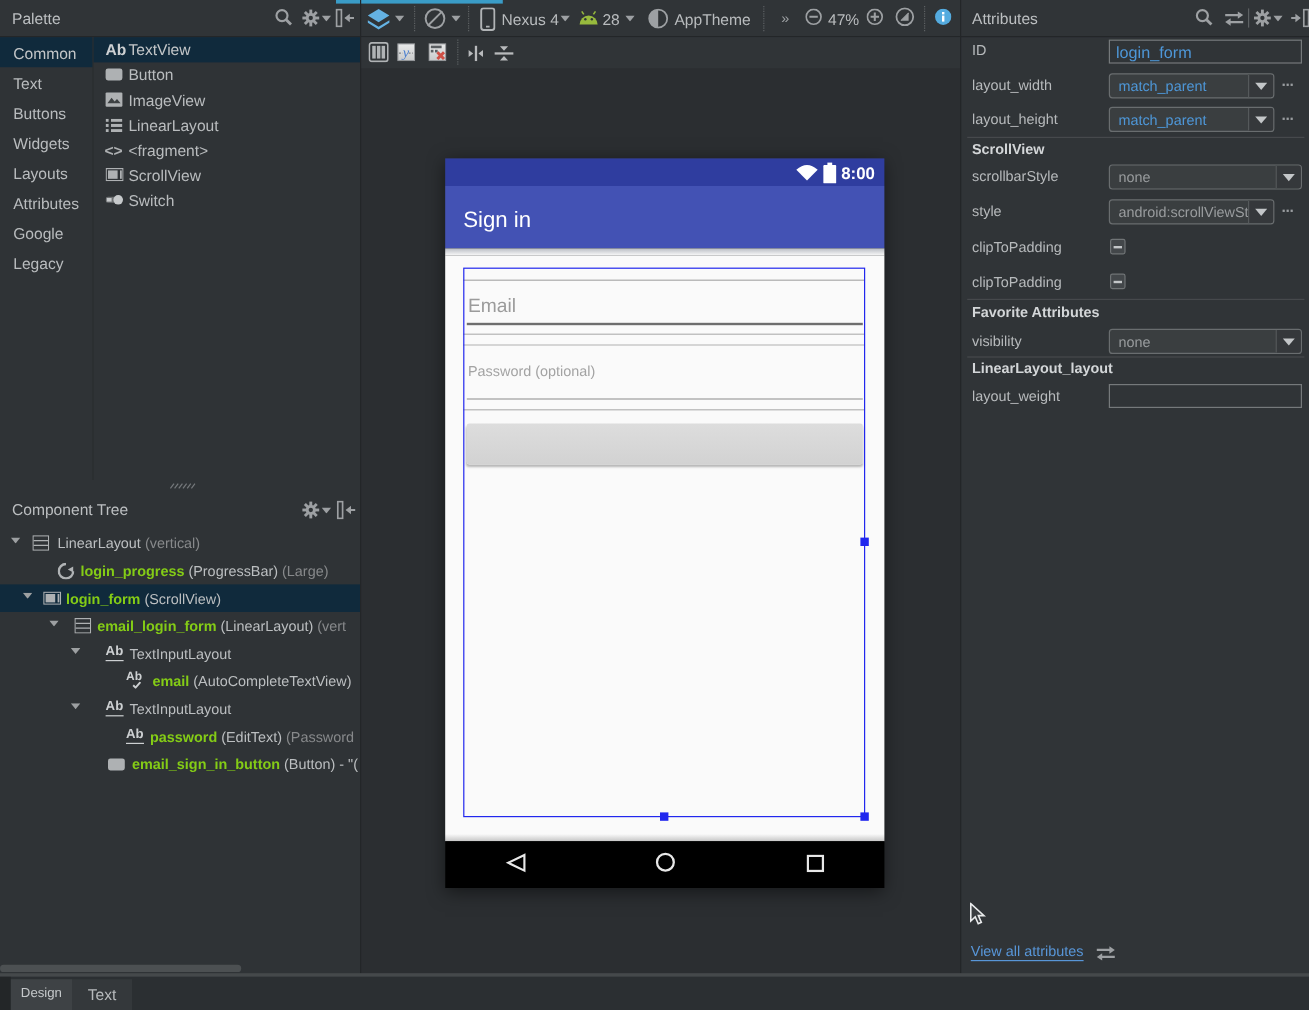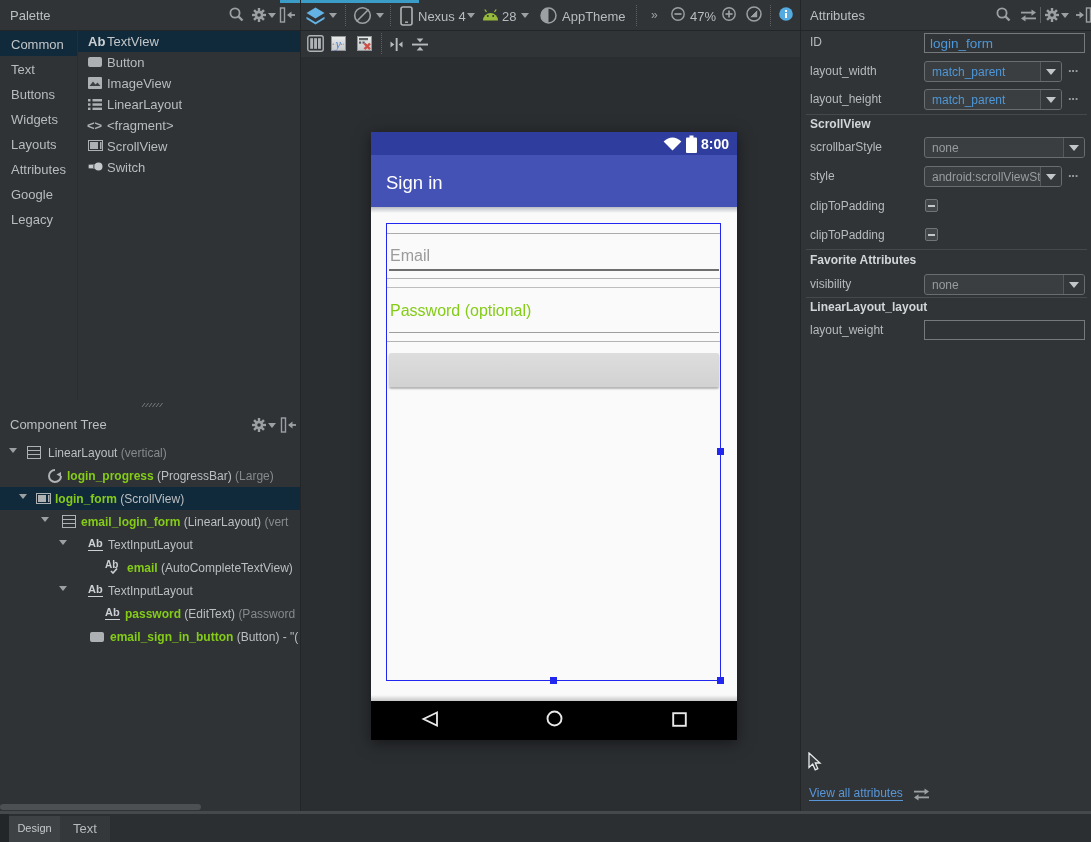--- a/index.html
+++ b/index.html
@@ -349,21 +349,21 @@
     <svg class="abs" style="left:301px;top:11px;" width="15" height="15">
         <rect x="1.2" y="1.2" width="12.6" height="12.6" fill="none" stroke="#e8e8e8" stroke-width="1.9"></rect>
       </svg>
   </div>
   <div class="abs" id="form" style="left:0;top:81px;width:366px;height:482px;">
     <div class="abs" style="left:15px;top:20px;width:334px;height:1px;background:#ababab;"></div>
     <div class="abs txt" style="left:19px;top:34px;font-size:16px;color:#9b9b9b;">Email</div>
     <div class="abs" style="left:18px;top:56px;width:330px;height:2px;background:#6e6e6e;"></div>
     <div class="abs" style="left:15px;top:65px;width:334px;height:1px;background:#b3b3b3;"></div>
     <div class="abs" style="left:15px;top:74px;width:334px;height:1px;background:#bdbdbd;"></div>
-    <div class="abs txt" style="left:19px;top:89px;font-size:16px;color:#84cc16;">Password (optional)</div>
+    <div class="abs txt" style="left:19px;top:89px;font-size:12px;color:#a3a3a3;">Password (optional)</div>
     <div class="abs" style="left:18px;top:119px;width:330px;height:1px;background:#9e9e9e;"></div>
     <div class="abs" style="left:15px;top:128px;width:334px;height:1px;background:#b3b3b3;"></div>
     <div class="abs" style="left:18px;top:140px;width:330px;height:34px;background:linear-gradient(#dddddd,#d2d2d2);border-radius:2px;box-shadow:0 2px 2px rgba(0,0,0,0.28);"></div>
   </div>
 </div>
 
 <div class="abs" style="left:386px;top:223px;width:335px;height:458px;border:1px solid #2127ee;"></div>
 <div class="abs" style="left:717px;top:448px;width:7px;height:7px;background:#2127ee;"></div>
 <div class="abs" style="left:550px;top:677px;width:7px;height:7px;background:#2127ee;"></div>
 <div class="abs" style="left:717px;top:677px;width:7px;height:7px;background:#2127ee;"></div>

